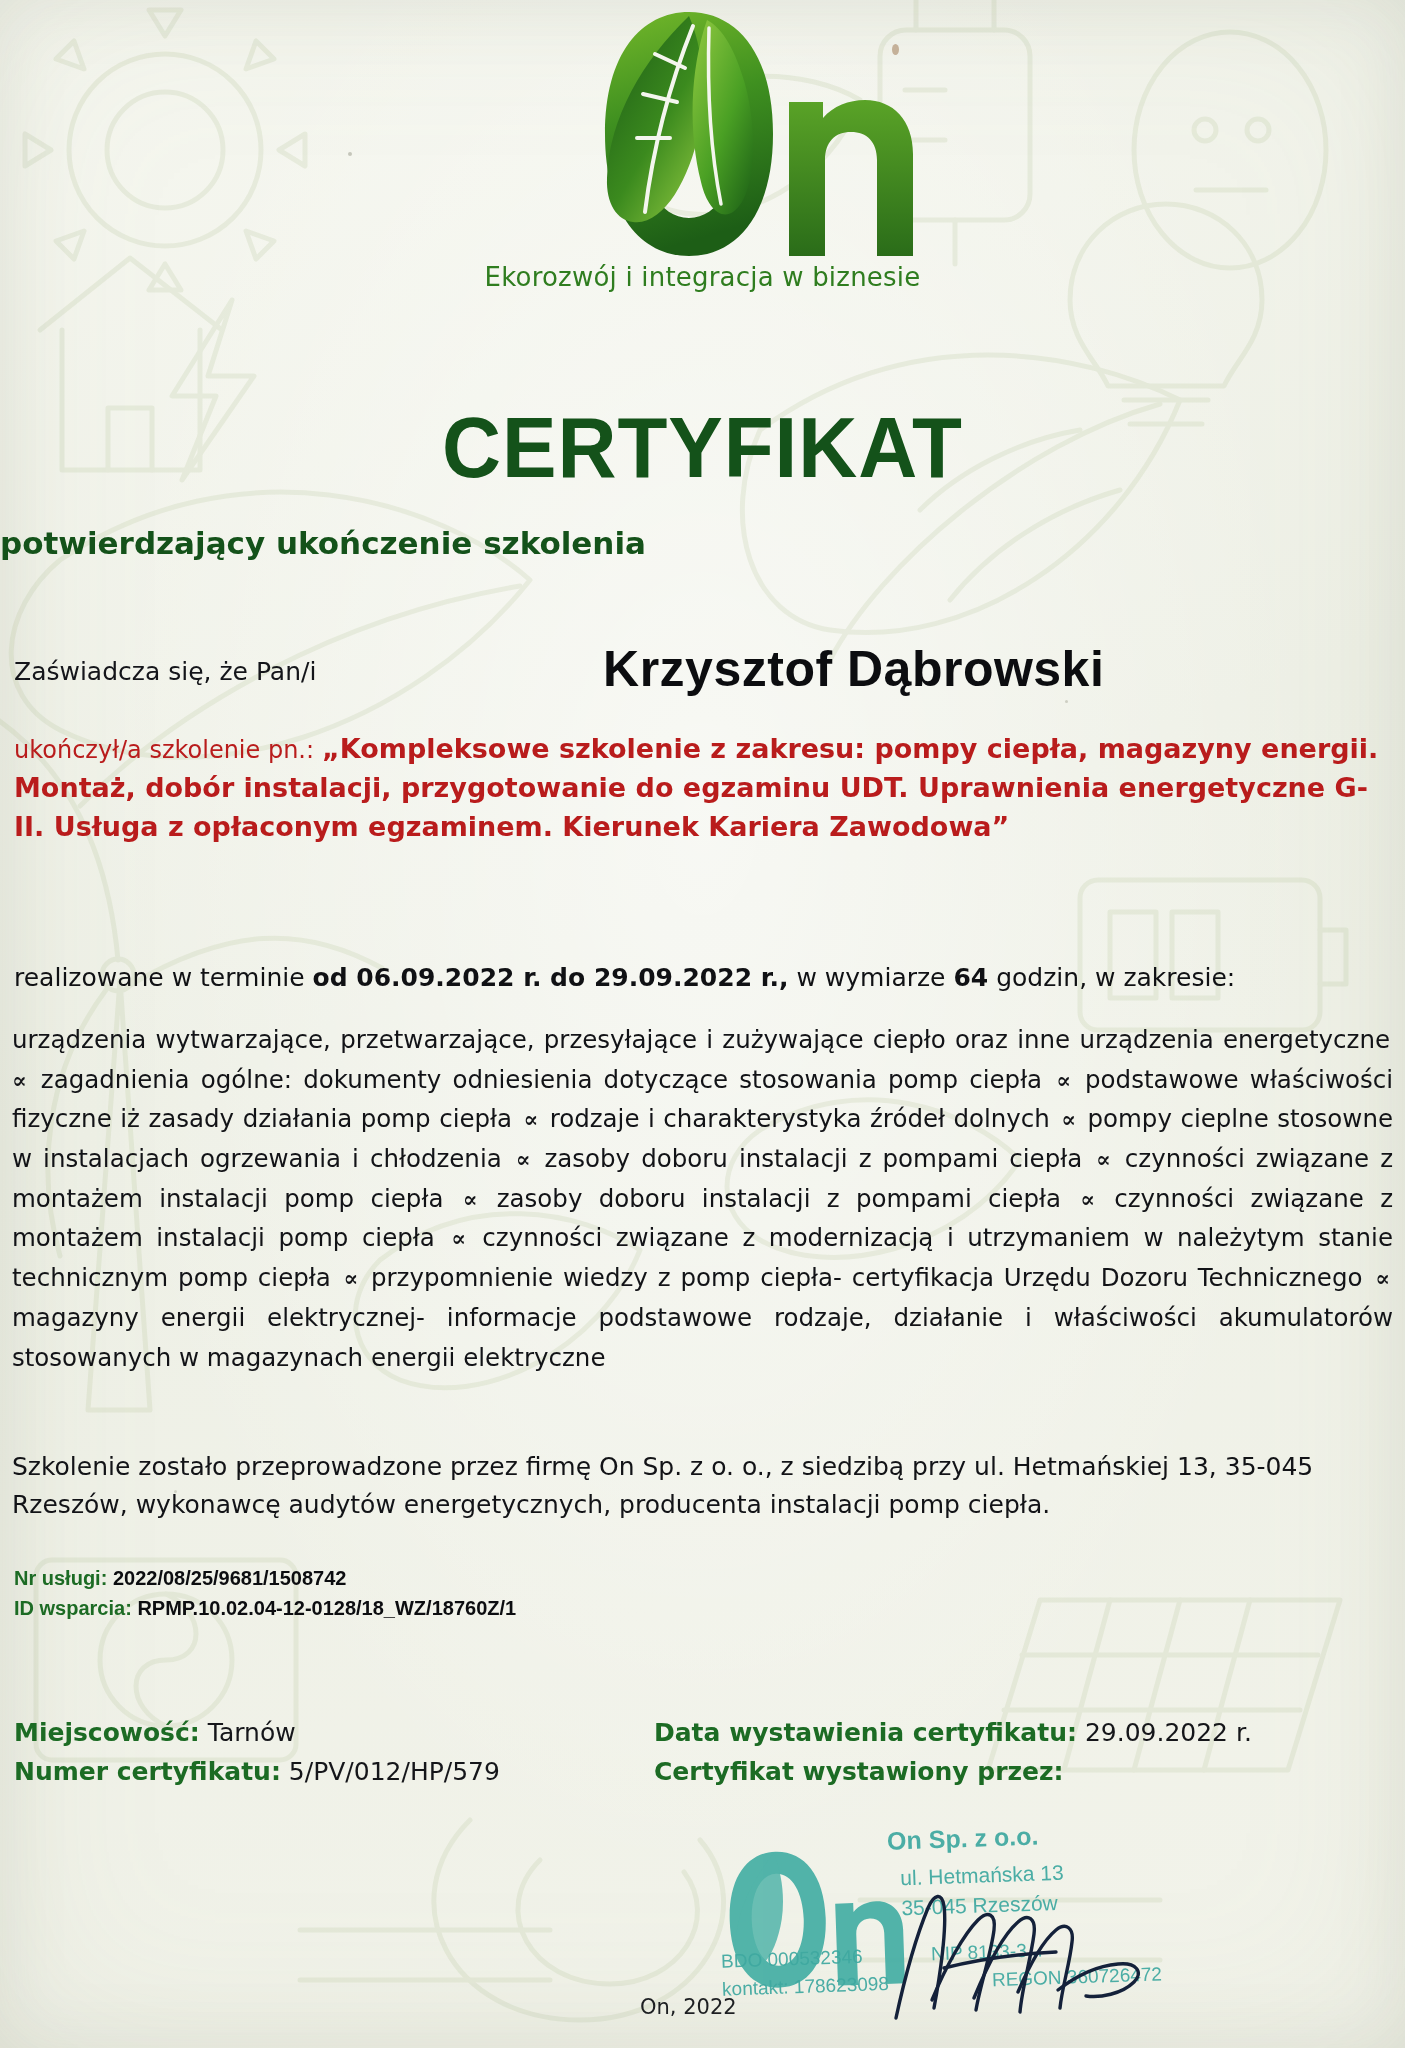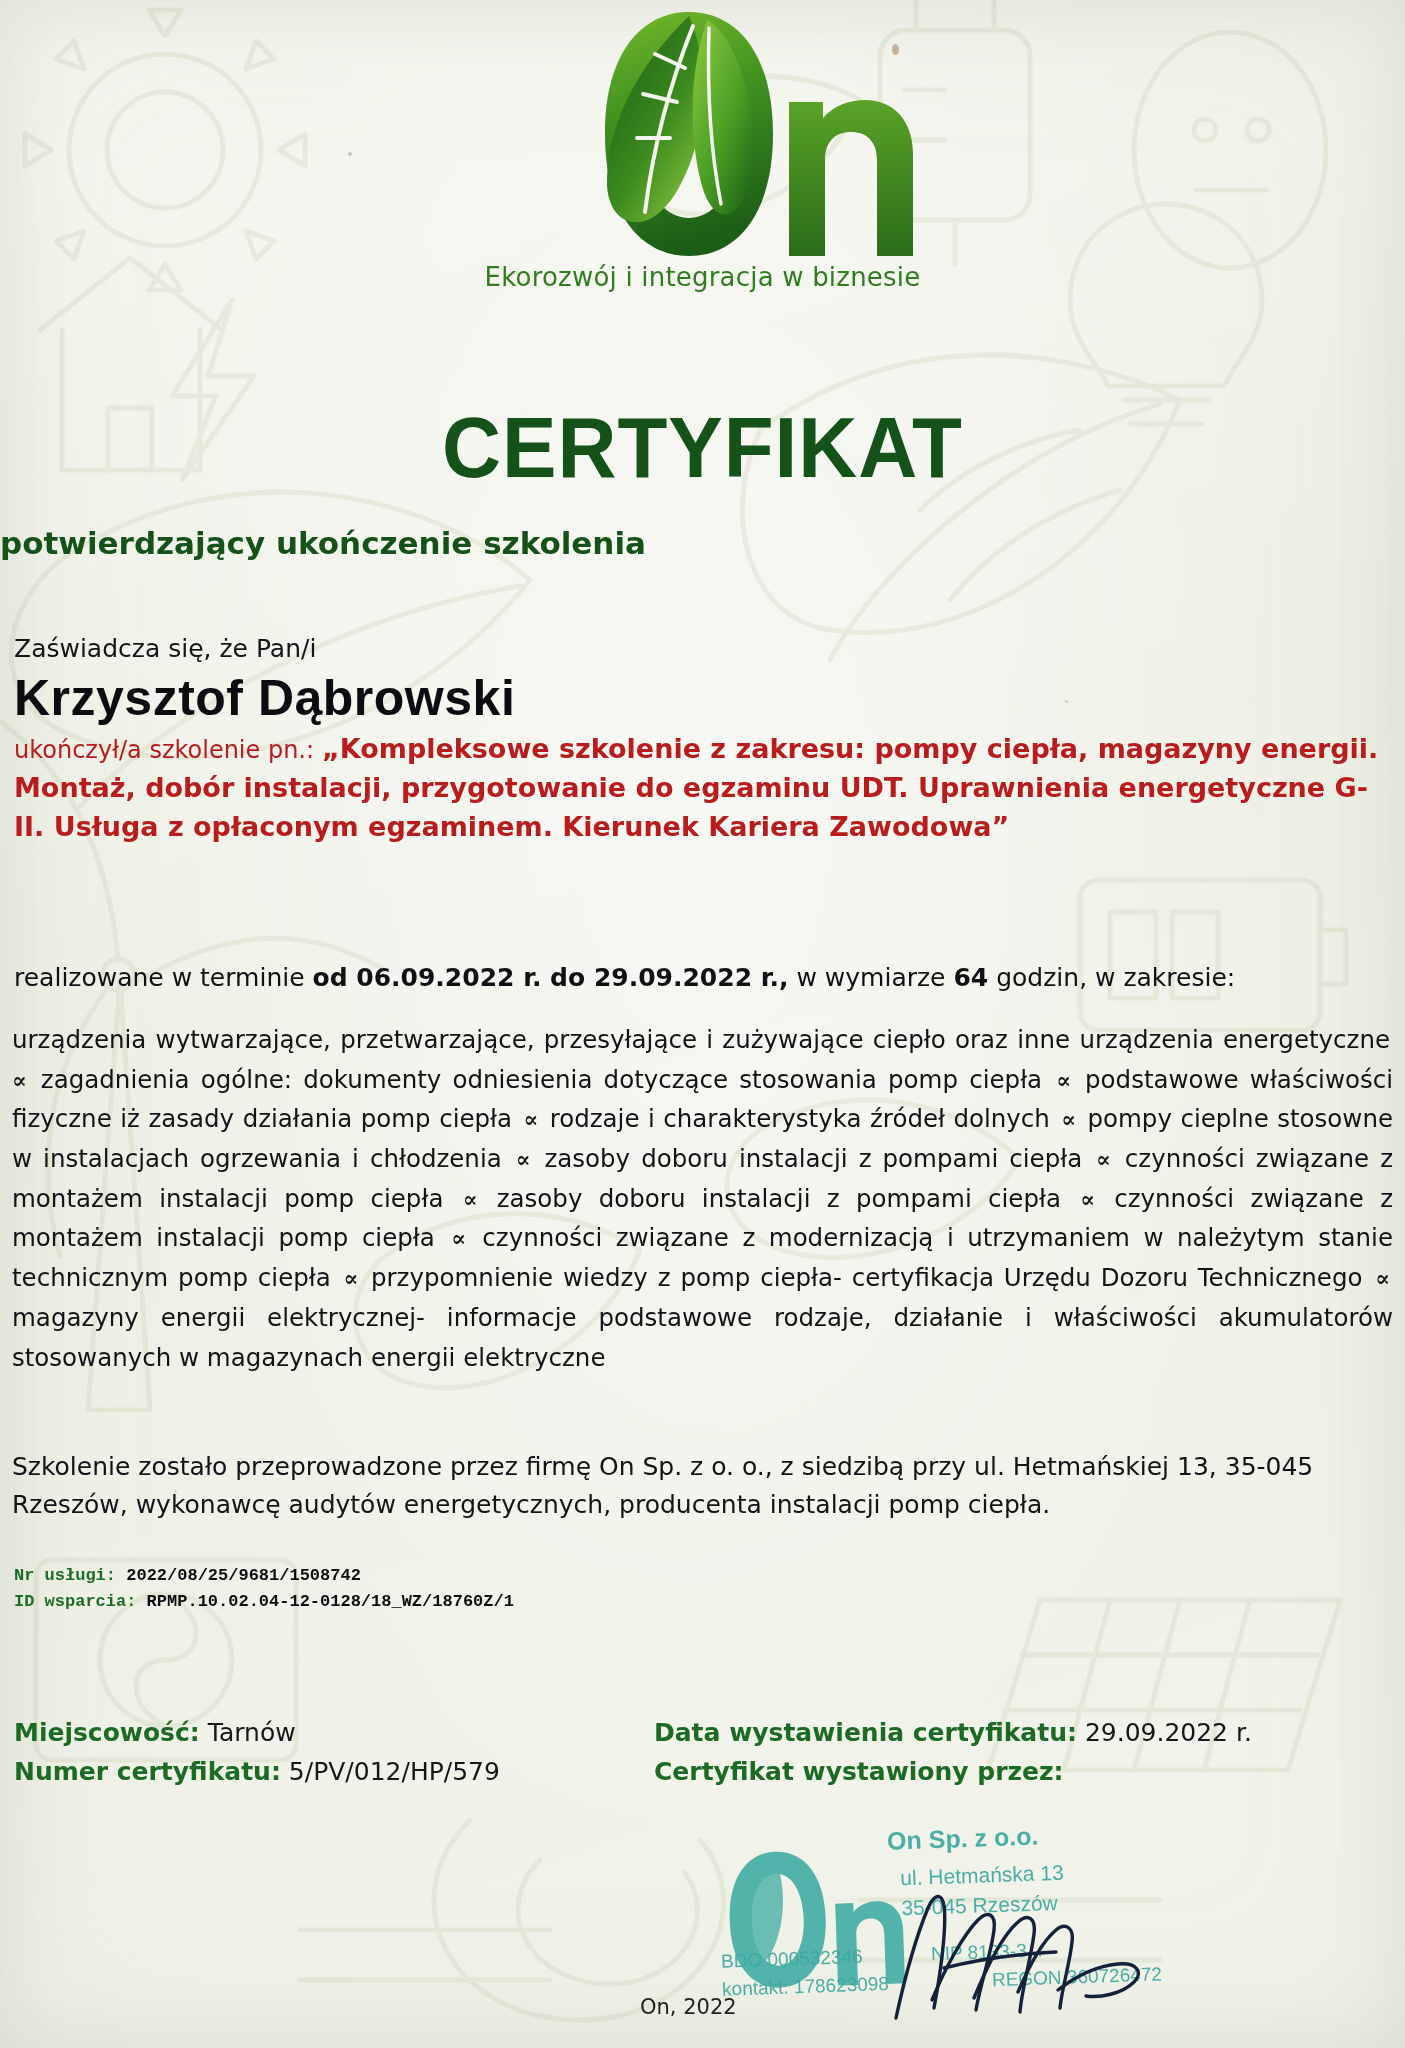--- a/index.html
+++ b/index.html
@@ -102,21 +102,20 @@
   }
 
   
   .recipient-row {
     position: absolute;
     top: 634px;
     left: 14px;
     right: 14px;
     display: flex;
     align-items: baseline;
-    flex-direction: column;
   }
   .recipient-label {
     font-size: 25px;
     color: #14151a;
     white-space: nowrap;
     font-family: "DejaVu Sans", sans-serif;
   }
   .recipient-name {
     flex: 1;
     text-align: center;
@@ -184,23 +183,23 @@
     color: #121317;
     font-family: "DejaVu Sans", sans-serif;
   }
 
   
   .ids {
     position: absolute;
     top: 1563px;
     left: 14px;
     right: 14px;
-    font-size: 17px;
+    font-size: 20px;
     line-height: 1.52;
-    font-family: Liberation Mono, monospace;
+    font-family: Liberation Sans, sans-serif;
   }
   .ids .lbl { color: #1c6b24; font-weight: 700; }
   .ids .val { color: #0c0d10; font-weight: 700; }
 
   
   .footer-meta {
     position: absolute;
     top: 1714px;
     left: 14px;
     right: 14px;

